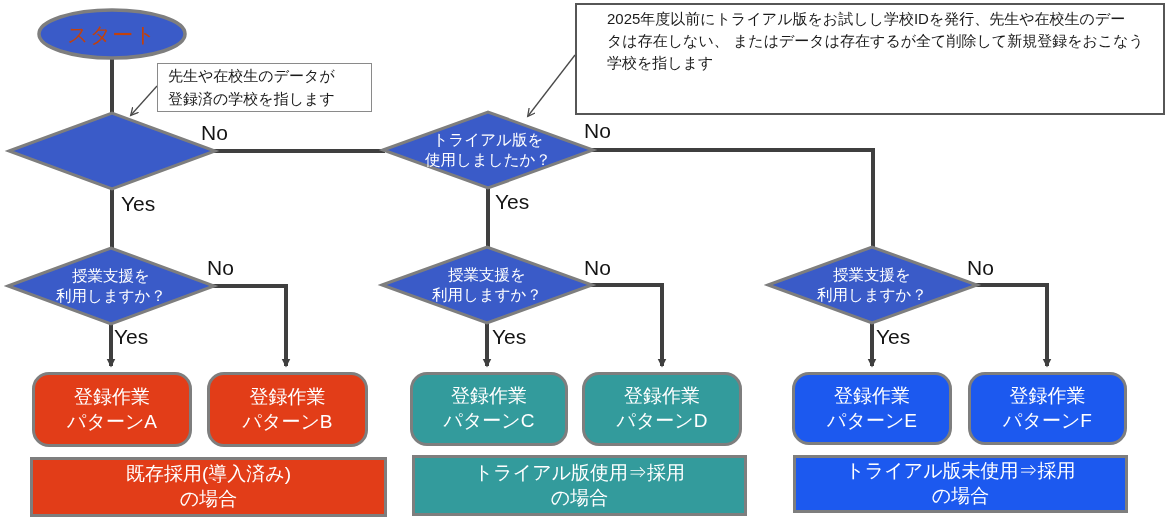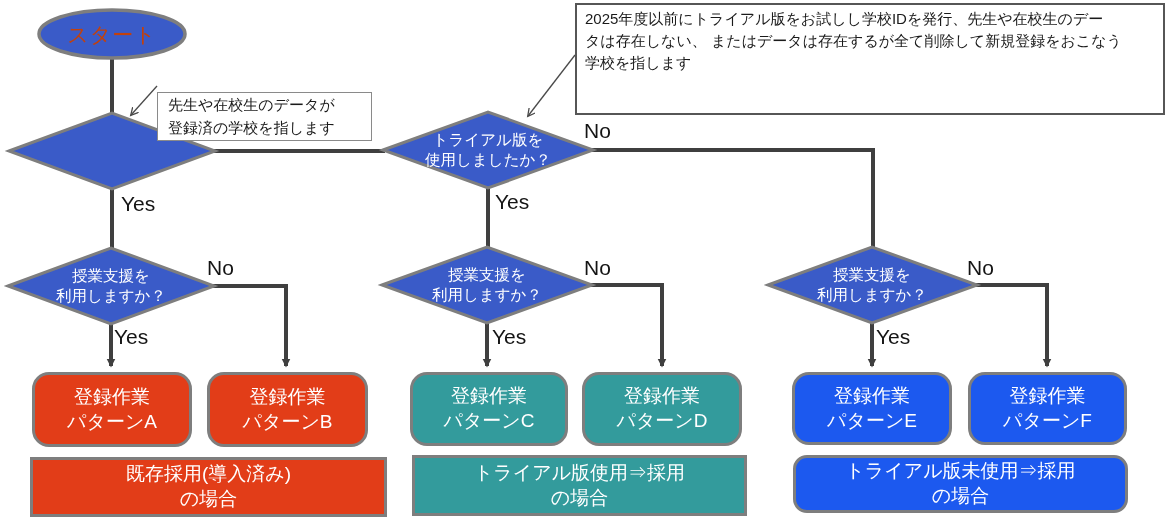--- a/index.html
+++ b/index.html
@@ -73,21 +73,21 @@
   }
   .note2 {
     background: #ffffff;
     border: 2px solid #565656;
     color: #1a1a1a;
     font-size: 15px;
     line-height: 1.46;
     padding: 3px 8px;
   }
   .note2 .red-part { color: #FF0000; display: block; }
-  .note2 .black-part { display: block; }
+  .note2 .black-part { display: block; margin-left: 22px; }
 </style>
 </head>
 <body>
 
 <div id="canvas">
 
   <svg id="edges" viewBox="0 0 1167 524" xmlns="http://www.w3.org/2000/svg">
     <defs>
       <marker id="arrow" markerUnits="userSpaceOnUse" markerWidth="12" markerHeight="12" refX="7.5" refY="4.5" orient="auto">
         <path d="M0,0 L9,4.5 L0,9 Z" fill="#3F3F3F"></path>
@@ -139,21 +139,21 @@
   <div class="yn-label" style="left:121px; top:193px;">Yes</div>
   <div class="yn-label" style="left:584px; top:120px;">No</div>
   <div class="yn-label" style="left:495px; top:191px;">Yes</div>
   <div class="yn-label" style="left:207px; top:257px;">No</div>
   <div class="yn-label" style="left:114px; top:326px;">Yes</div>
   <div class="yn-label" style="left:584px; top:257px;">No</div>
   <div class="yn-label" style="left:492px; top:326px;">Yes</div>
   <div class="yn-label" style="left:967px; top:257px;">No</div>
   <div class="yn-label" style="left:876px; top:326px;">Yes</div>
 
-  <div class="overlay note1 preline" style="left:157px; top:63px; width:215px; height:49px;margin-top:29px;">先生や在校生のデータが
+  <div class="overlay note1 preline" style="left:157px; top:63px; width:215px; height:49px;">先生や在校生のデータが
 登録済の学校を指します</div>
 
   <div class="overlay note2" style="left:575px; top:3px; width:590px; height:112px;">
     <span class="black-part preline">2025年度以前にトライアル版をお試しし学校IDを発行、先生や在校生のデー
 タは存在しない、 またはデータは存在するが全て削除して新規登録をおこなう
 学校を指します</span>
   </div>
 
   <div class="overlay center-flex result-box bg-red preline" style="left:32px; top:372px; width:160px; height:75px;">登録作業
 パターンA</div>
@@ -165,16 +165,16 @@
 パターンD</div>
   <div class="overlay center-flex result-box bg-blue preline" style="left:792px; top:372px; width:160px; height:73px;">登録作業
 パターンE</div>
   <div class="overlay center-flex result-box bg-blue preline" style="left:968px; top:372px; width:159px; height:73px;">登録作業
 パターンF</div>
 
   <div class="overlay center-flex category-box bg-red preline" style="left:30px; top:457px; width:357px; height:60px;">既存採用(導入済み)
 の場合</div>
   <div class="overlay center-flex category-box bg-teal preline" style="left:412px; top:455px; width:335px; height:61px;">トライアル版使用⇒採用
 の場合</div>
-  <div class="overlay center-flex category-box bg-blue preline" style="left:793px; top:455px; width:335px; height:58px;border-radius:14px;">トライアル版未使用⇒採用
+  <div class="overlay center-flex category-box bg-blue preline" style="left:793px; top:455px; width:335px; height:58px;">トライアル版未使用⇒採用
 の場合</div>
 
 </div>
 
 </body></html>

